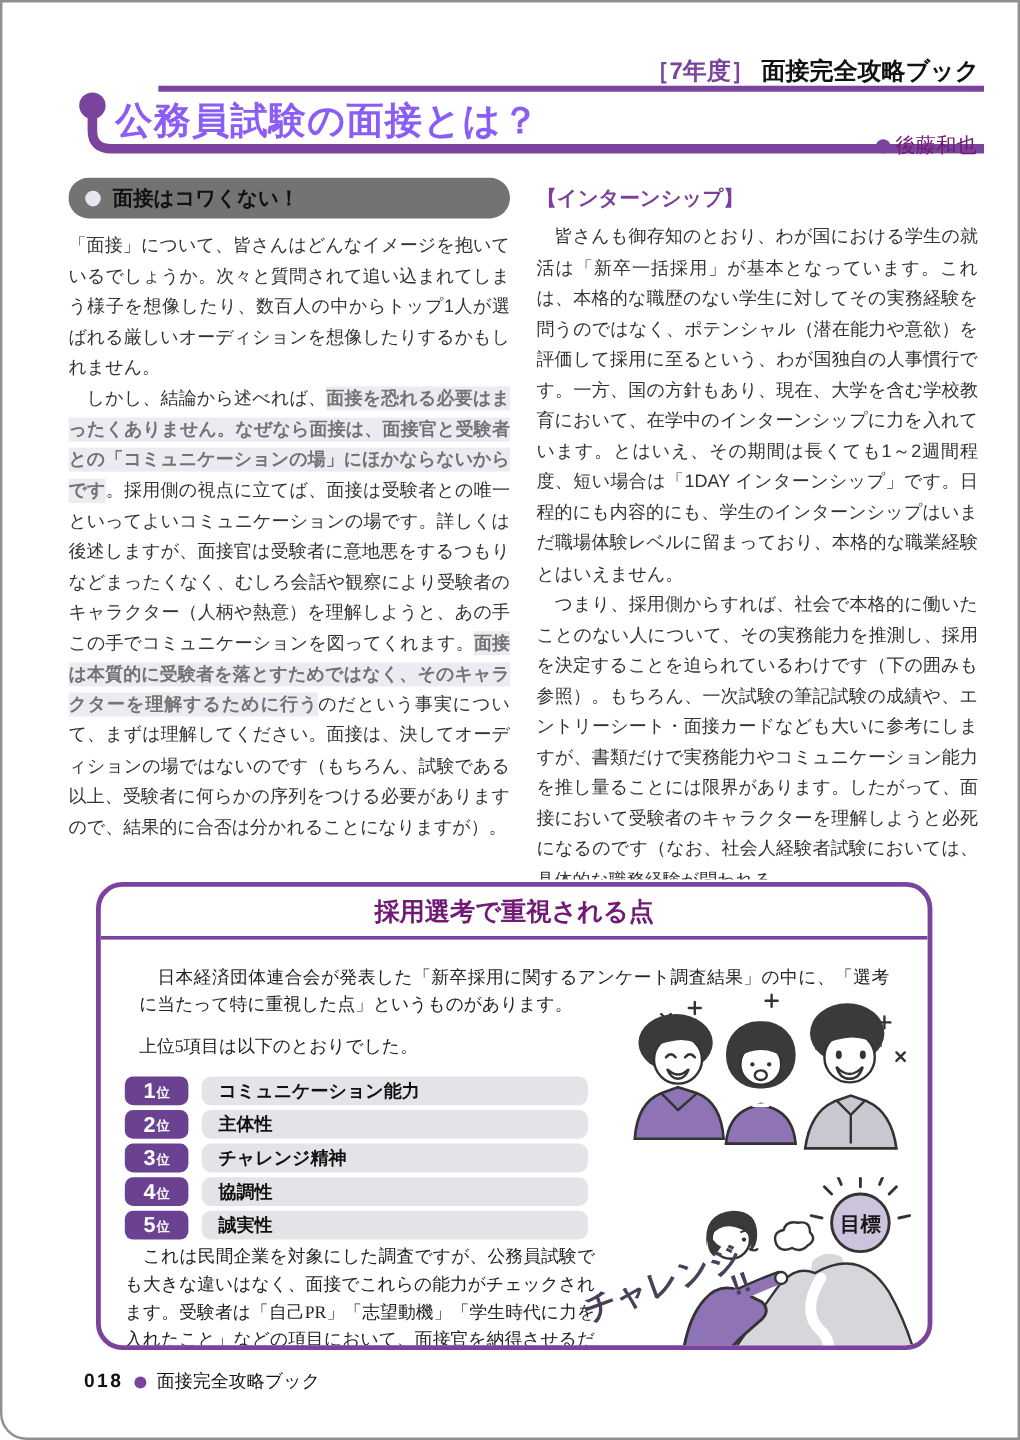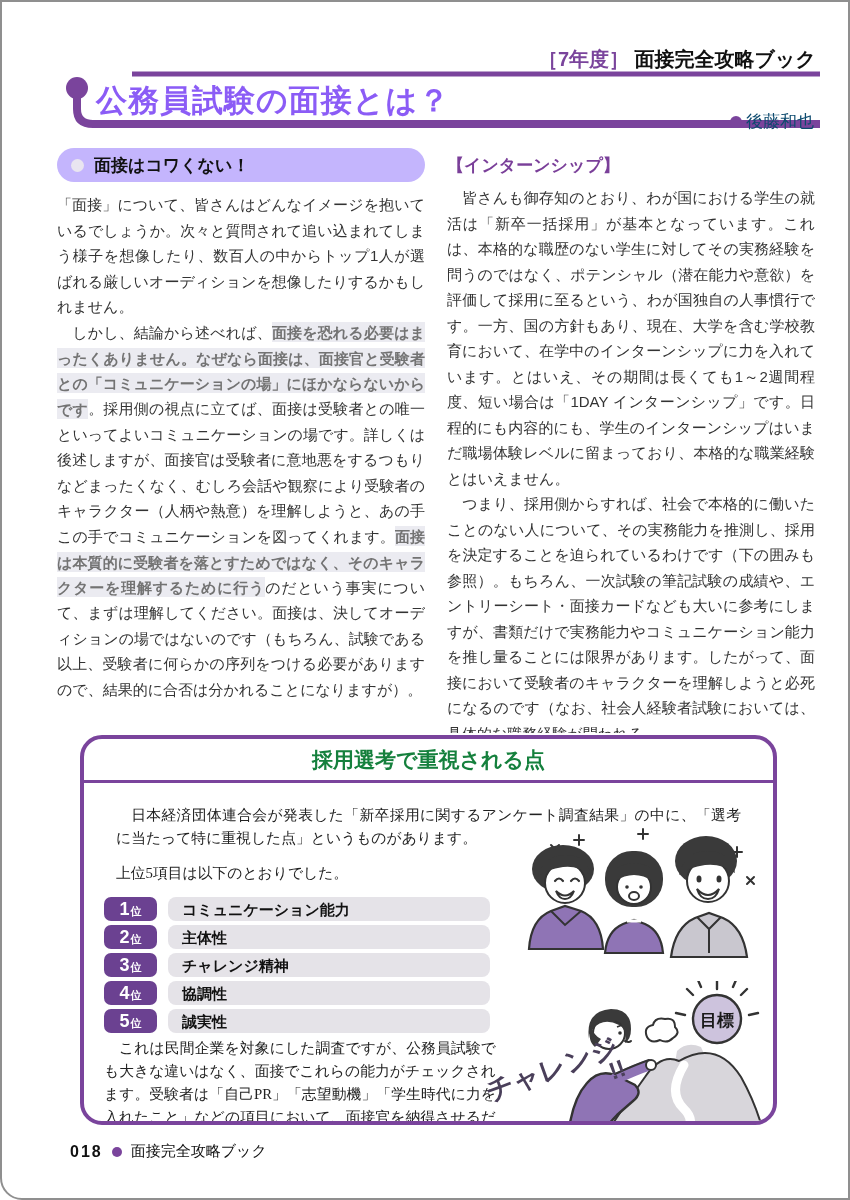--- a/index.html
+++ b/index.html
@@ -9,44 +9,44 @@
     font-family:"Liberation Sans",sans-serif;color:#333;overflow:hidden;
   }
   
   .header-tag{position:absolute;top:44px;right:32px;font-size:20px;font-weight:bold;color:#111;}
   .header-tag .edition{color:#7a449c;}
   .title-deco{position:absolute;left:58px;top:64px;}
   .page-title{
     position:absolute;left:94px;top:78px;font-size:31px;font-weight:bold;color:#8b5cf6;
     letter-spacing:1px;
   }
-  .author{position:absolute;right:34px;top:108px;font-size:17px;color:#0c4a6e;display:flex;align-items:center;gap:4px;}
+  .author{position:absolute;right:34px;top:108px;font-size:17px;color:#701a75;display:flex;align-items:center;gap:4px;}
   .dot{display:inline-block;border-radius:50%;background:#7a449c;}
   .dot.big{width:12px;height:12px;}
   .dot.small{width:10px;height:10px;}
   
   .columns{position:absolute;left:55px;top:146px;width:758px;display:flex;gap:22px;}
   .col{width:368px;height:585px;overflow:hidden;}
   .pill{
-    background:#c4b5fd;border-radius:17px;height:34px;display:flex;align-items:center;
+    background:#737373;border-radius:17px;height:34px;display:flex;align-items:center;
     padding-left:14px;gap:10px;margin-bottom:10px;
   }
   .pill-bullet{width:13px;height:13px;border-radius:50%;background:#e9e5f0;flex:0 0 auto;}
   .pill-label{font-size:17px;font-weight:bold;color:#111;}
   .col-header{color:#7a3f99;font-weight:bold;font-size:17px;margin:6px 0 8px;}
   .body-p{font-size:15px;line-height:25.5px;text-align:justify;margin:0;color:#333;}
   .body-p + .body-p{margin-top:0;}
   .body-p strong{font-weight:bold;color:#737373;background:#ebebf1;padding:1.5px 0;box-decoration-break:clone;-webkit-box-decoration-break:clone;}
   
   .feature-box{
     position:absolute;left:78px;top:733px;width:697px;height:390px;box-sizing:border-box;
     border:4px solid #7a449c;border-radius:22px;background:#fff;overflow:hidden;
   }
   .box-title{
-    text-align:center;color:#15803d;font-weight:bold;font-size:21px;
+    text-align:center;color:#701a75;font-weight:bold;font-size:21px;
     padding:7px 0 6px;border-bottom:3px solid #7a449c;margin:0;
   }
   .box-content{position:relative;padding:9px 20px 0 20px;font-family:"Liberation Serif",serif;font-size:14.8px;line-height:23px;color:#222;}
   .box-intro{margin:12px;text-align:justify;}
   .left-sub{width:392px;}
   .ranks{margin:6px 0 4px;}
   .rank-row{display:flex;align-items:center;gap:11px;margin:4px 0;}
   .rank-badge{
     width:53px;height:24px;background:#6b4191;border-radius:7px;color:#fff;
     display:flex;align-items:center;justify-content:center;gap:1px;

